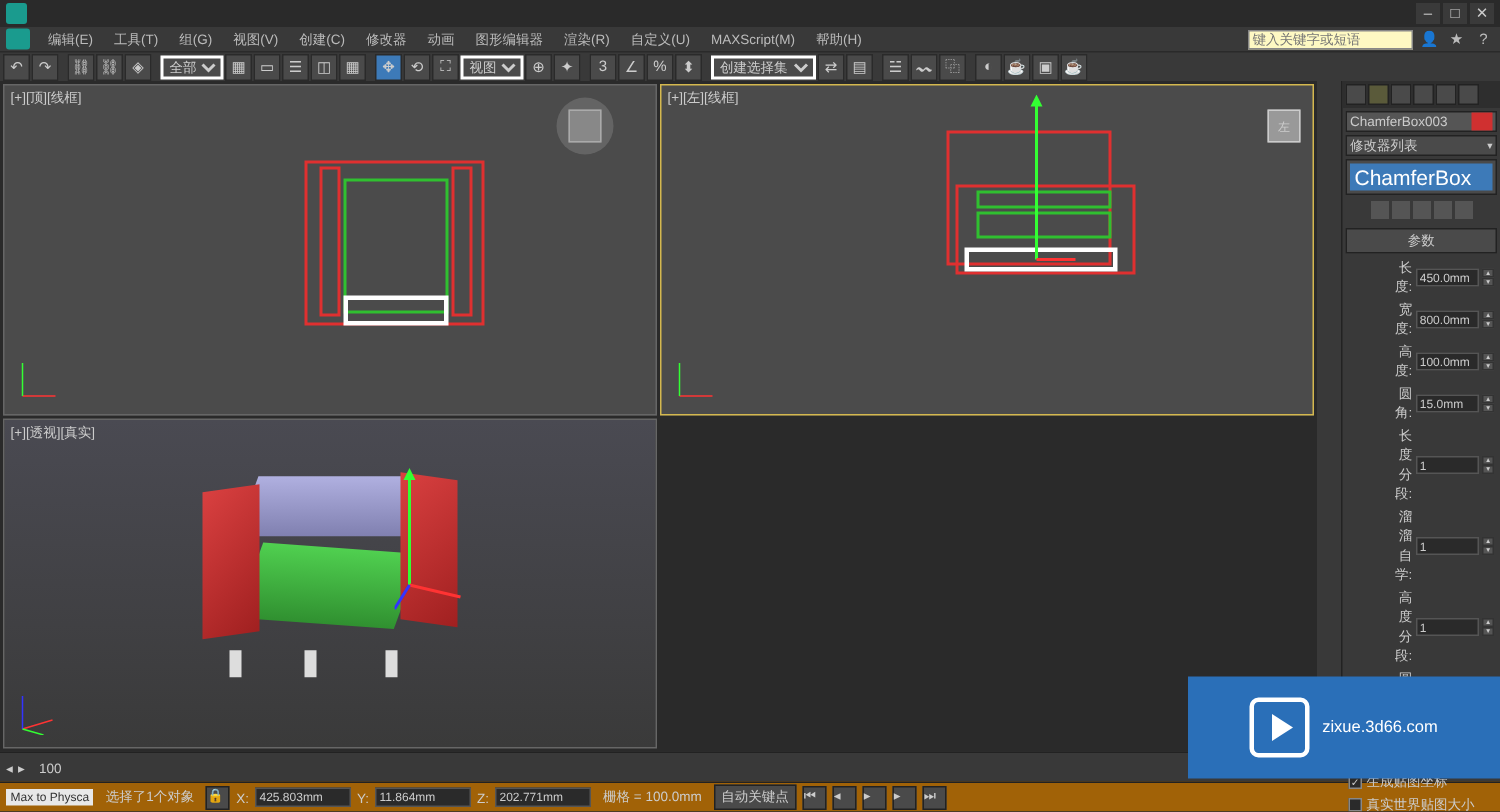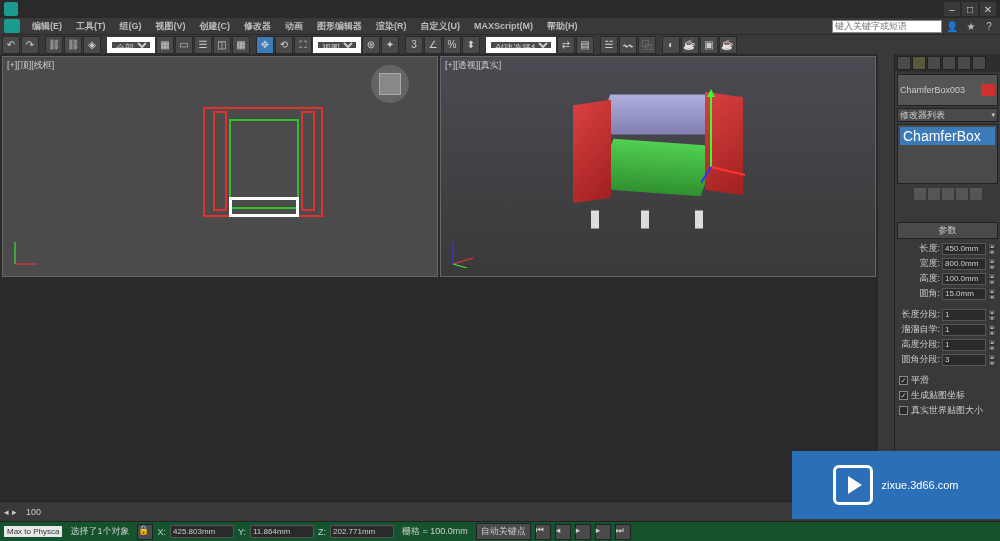--- a/index.html
+++ b/index.html
@@ -5,72 +5,72 @@
 * { margin: 0; padding: 0; box-sizing: border-box; font-family: "Microsoft YaHei", Arial, sans-serif; }
 body { background: #393939; color: #cccccc; width: 1000px; height: 541px; overflow: hidden; font-size: 10px; }
 
 .titlebar { height: 18px; background: #2a2a2a; display: flex; align-items: center; padding: 0 4px; }
 .titlebar .logo { width: 14px; height: 14px; background: #1a9b8e; border-radius: 2px; margin-right: 6px; }
 .titlebar .win-controls { margin-left: auto; display: flex; gap: 2px; }
 .titlebar .win-btn { width: 16px; height: 14px; background: #3a3a3a; display: flex; align-items: center; justify-content: center; }
 
 .menubar { height: 16px; background: #393939; display: flex; align-items: center; padding: 0 4px; gap: 2px; color: #bbb; }
 .menubar .logo2 { width: 16px; height: 14px; background: #1a9b8e; border-radius: 2px; margin-right: 4px; }
-.menu-item { padding: 0 6px; cursor: pointer; font-size: 9px; font-weight: bold; }
-.search-top { margin-left: auto; width: 110px; height: 13px; background: #ffffff; border: 1px solid #888; font-size: 9px; padding: 0 2px; color: #555; }
+.menu-item { padding: 0 6px; cursor: pointer; font-size: 9px; }
+.search-top { margin-left: auto; width: 110px; height: 13px; background: #fef9c3; border: 1px solid #888; font-size: 9px; padding: 0 2px; color: #555; }
 .menubar .icon-btn { width: 14px; height: 14px; display: flex; align-items: center; justify-content: center; margin-left: 2px; }
 
 .toolbar { height: 20px; background: #393939; display: flex; align-items: center; padding: 0 2px; gap: 1px; border-top: 1px solid #2a2a2a; }
 .toolbar .tbtn { width: 18px; height: 18px; background: #4a4a4a; border: 1px solid #2a2a2a; display: flex; align-items: center; justify-content: center; font-size: 10px; }
 .toolbar .tbtn.active { background: #3d7ab8; }
 .toolbar .sep { width: 4px; }
-.toolbar select { height: 16px; background: #4a4a4a; color: #ccc; border: 5px solid #ffffff; font-size: 9px; }
+.toolbar select { height: 16px; background: #4a4a4a; color: #ccc; border: 2px solid #ffffff; font-size: 9px; }
 
 .main { display: flex; height: 447px; gap: 16px; }
 .viewports { flex: 1; display: grid; grid-template-columns: 1fr 1fr; grid-template-rows: 1fr 1fr; gap: 2px; background: #2a2a2a; padding: 2px; position: relative; }
 .viewport { background: #4b4b4b; border: 1px solid #666; position: relative; overflow: hidden; }
 .viewport.active { border: 1px solid #d4b84f; }
 .viewport .label { position: absolute; top: 2px; left: 4px; font-size: 9px; color: #ccc; z-index: 10; }
 .axis-gizmo { position: absolute; bottom: 8px; left: 8px; width: 30px; height: 30px; }
 
 .wireframe-box { position: absolute; border: 2px solid; }
 .wf-red { border-color: #e03030; }
 .wf-green { border-color: #30c030; }
 .wf-white { border-color: #ffffff; }
 
 .viewcube { position: absolute; top: 8px; right: 28px; width: 38px; height: 38px; border-radius: 50%; background: rgba(160,160,160,0.3); display: flex; align-items: center; justify-content: center; }
 .viewcube-inner { width: 22px; height: 22px; background: #888; border: 1px solid #aaa; }
 
 .side-panel { width: 106px; background: #393939; border-left: 1px solid #222; display: flex; flex-direction: column; }
 .panel-tabs { height: 18px; display: flex; gap: 1px; padding: 2px; background: #2e2e2e; }
 .panel-tab { width: 14px; height: 14px; background: #4a4a4a; border: 1px solid #222; }
 .panel-tab.active { background: #5a5a3a; }
-.obj-name { height: 32px; background: #555; border: 1px solid #222; margin: 2px; padding: 0 2px; font-size: 9px; display: flex; align-items: center; }
+.obj-name { height: 16px; background: #555; border: 1px solid #222; margin: 2px; padding: 0 2px; font-size: 9px; display: flex; align-items: center; }
 .color-swatch { width: 14px; height: 12px; background: #d03030; margin-left: auto; }
 .dropdown { height: 14px; background: #4a4a4a; border: 1px solid #222; margin: 0 2px 2px; font-size: 9px; padding: 0 2px; display: flex; align-items: center; }
 .dropdown::after { content: "▾"; margin-left: auto; font-size: 7px; }
 .list-box { height: 60px; background: #4a4a4a; border: 1px solid #222; margin: 0 2px 2px; padding: 2px; }
 .list-item { background: #3d7ab8; color: #fff; padding: 1px 3px; font-size: 14px; }
 .panel-icons { display: flex; gap: 2px; padding: 2px; justify-content: center; }
 .picon { width: 12px; height: 12px; background: #555; }
 
-.rollout-header { background: #4a4a4a; text-align: center; font-size: 9px; padding: 1px 0; margin: 20px 2px 2px; border: 1px solid #222; }
-.param-row { display: flex; align-items: center; padding: 1px 4px; gap: 2px; }
+.rollout-header { background: #4a4a4a; text-align: center; font-size: 9px; padding: 1px 0; margin: 4px 2px 2px; border: 1px solid #222; }
+.param-row { display: flex; align-items: center; padding: 1px 4px; gap: 2px; margin-left: 31px; }
 .param-row label { font-size: 9px; flex: 1; text-align: right; }
 .spinner { width: 44px; height: 12px; background: #2a2a2a; border: 1px solid #555; font-size: 8px; padding: 0 2px; display: flex; align-items: center; color: #ccc; }
 .spin-btns { width: 8px; display: flex; flex-direction: column; }
 .spin-btns span { height: 6px; background: #555; border: 1px solid #333; font-size: 5px; line-height: 4px; text-align: center; }
 .checkbox-row { display: flex; align-items: center; padding: 1px 4px; gap: 3px; font-size: 9px; }
 .chk { width: 9px; height: 9px; border: 1px solid #888; background: #2a2a2a; display: inline-flex; align-items: center; justify-content: center; font-size: 7px; }
 
 .timeline { height: 20px; background: #393939; border-top: 1px solid #222; display: flex; align-items: center; padding: 0 4px; font-size: 9px; }
 .time-slider { flex: 1; height: 14px; background: #2a2a2a; position: relative; margin: 0 4px; }
 .time-handle { position: absolute; left: 0; width: 30px; height: 14px; background: #555; border: 1px solid #777; text-align: center; font-size: 8px; }
 
-.statusbar { height: 20px; background: #14532d; border-top: 1px solid #222; display: flex; align-items: center; padding: 0 4px; gap: 4px; font-size: 9px; }
+.statusbar { height: 20px; background: #a16207; border-top: 1px solid #222; display: flex; align-items: center; padding: 0 4px; gap: 4px; font-size: 9px; }
 .status-seg { padding: 0 4px; }
 .coord-field { width: 64px; height: 13px; background: #2a2a2a; border: 1px solid #555; font-size: 8px; padding: 0 2px; display: flex; align-items: center; }
 .sbtn { width: 16px; height: 16px; background: #4a4a4a; border: 1px solid #222; }
 
 .watermark { position: absolute; right: 0; bottom: 22px; width: 208px; height: 68px; background: #2a6fb8; display: flex; align-items: center; justify-content: center; gap: 8px; z-index: 50; }
 .watermark .play { width: 40px; height: 40px; border: 3px solid #fff; border-radius: 6px; display: flex; align-items: center; justify-content: center; }
 .watermark .play::before { content: ""; border-left: 14px solid #fff; border-top: 9px solid transparent; border-bottom: 9px solid transparent; margin-left: 3px; }
 .watermark .txt { color: #fff; }
 .watermark .big { font-size: 20px; font-weight: bold; letter-spacing: 2px; }
 .watermark .sm { font-size: 11px; }
@@ -169,20 +169,38 @@
           <line x1="4" y1="26" x2="4" y2="4" stroke="#3f3"></line>
         </svg>
       <div class="wireframe-box wf-red" style="left:200px;top:50px;width:120px;height:110px"></div>
       <div class="wireframe-box wf-red" style="left:210px;top:54px;width:14px;height:100px"></div>
       <div class="wireframe-box wf-red" style="left:298px;top:54px;width:14px;height:100px"></div>
       <div class="wireframe-box wf-green" style="left:226px;top:62px;width:70px;height:90px"></div>
       <div class="wireframe-box wf-white" style="left:226px;top:140px;width:70px;height:20px;border-width:3px"></div>
     </div>
 
 
+    <div class="viewport active">
+      <div class="label">[+][左][线框]</div>
+      <div style="position:absolute;top:16px;right:8px;width:22px;height:22px;background:#999;border:1px solid #ccc;font-size:8px;text-align:center;line-height:22px">左</div>
+      <svg class="axis-gizmo">
+          <line x1="4" y1="26" x2="26" y2="26" stroke="#f33"></line>
+          <line x1="4" y1="26" x2="4" y2="4" stroke="#3f3"></line>
+        </svg>
+      <div class="wireframe-box wf-red" style="left:190px;top:30px;width:110px;height:90px"></div>
+      <div class="wireframe-box wf-red" style="left:196px;top:66px;width:120px;height:60px"></div>
+      <div class="wireframe-box wf-green" style="left:210px;top:84px;width:90px;height:18px"></div>
+      <div class="wireframe-box wf-green" style="left:210px;top:70px;width:90px;height:12px"></div>
+      <div class="wireframe-box wf-white" style="left:202px;top:108px;width:102px;height:16px;border-width:3px"></div>
+      <svg style="position:absolute;left:240px;top:6px" width="40" height="120">
+          <line x1="10" y1="110" x2="10" y2="4" stroke="#3f3" stroke-width="2"></line>
+          <polygon points="6,8 14,8 10,0" fill="#3f3"></polygon>
+          <line x1="10" y1="110" x2="36" y2="110" stroke="#f33" stroke-width="2"></line>
+        </svg>
+    </div>
 
     <div class="viewport" style="background:linear-gradient(#4a4a52,#3a3a3a)">
       <div class="label">[+][透视][真实]</div>
       <svg class="axis-gizmo">
           <line x1="4" y1="26" x2="24" y2="20" stroke="#f33"></line>
           <line x1="4" y1="26" x2="4" y2="4" stroke="#33f"></line>
           <line x1="4" y1="26" x2="18" y2="30" stroke="#3f3"></line>
         </svg>
       <div class="sofa">
         <div class="back"></div>

